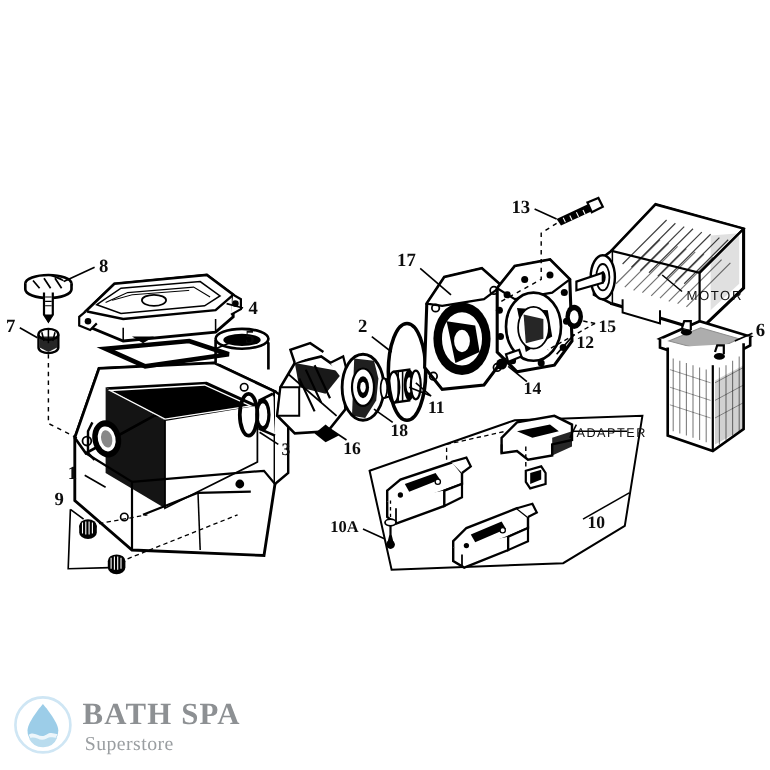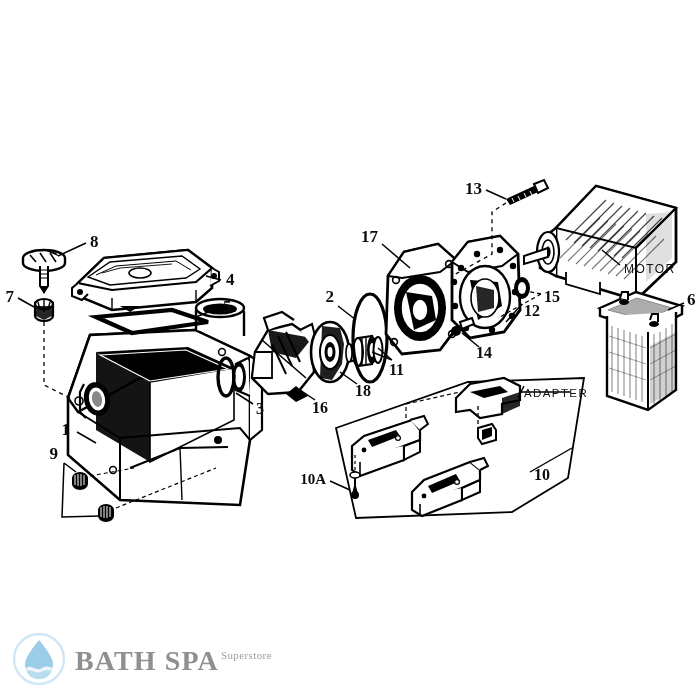--- a/index.html
+++ b/index.html
@@ -7,24 +7,24 @@
   body{width:700px;height:700px;overflow:hidden;
        font-family:"Liberation Serif",serif;}
   #stage{position:relative;width:700px;height:700px;background:#fff;}
   svg.dia{position:absolute;left:0;top:0;width:700px;height:700px;}
   .cal{font-family:"Liberation Serif",serif;font-weight:700;fill:#0d0d0d;}
   .word{font-family:"Liberation Sans",sans-serif;fill:#111;letter-spacing:1.4px;}
   
   #logo{position:absolute;left:12px;top:628px;width:260px;height:62px;
         display:flex;align-items:center;gap:9px;}
   #logo .mark{width:54px;height:54px;flex:0 0 54px;position:relative;}
-  #logo .words{display:flex;flex-direction:row;line-height:1;padding-top:3px;}
+  #logo .words{display:flex;flex-direction:column;line-height:1;padding-top:3px;}
   #logo .brand{font-family:"Liberation Serif",serif;font-size:28px;font-weight:700;
                color:#8d9093;letter-spacing:1.1px;}
-  #logo .sub{font-family:"Liberation Serif",serif;font-size:11px;color:#9a9ea1;
+  #logo .sub{font-family:"Liberation Serif",serif;font-size:18px;color:#9a9ea1;
              letter-spacing:.4px;margin-top:3px;margin-left:2px;}
 </style>
 </head>
 <body>
 
 <div id="stage">
 
   <svg class="dia" viewBox="0 0 700 700">
     <defs>
       <g id="hexplug">

